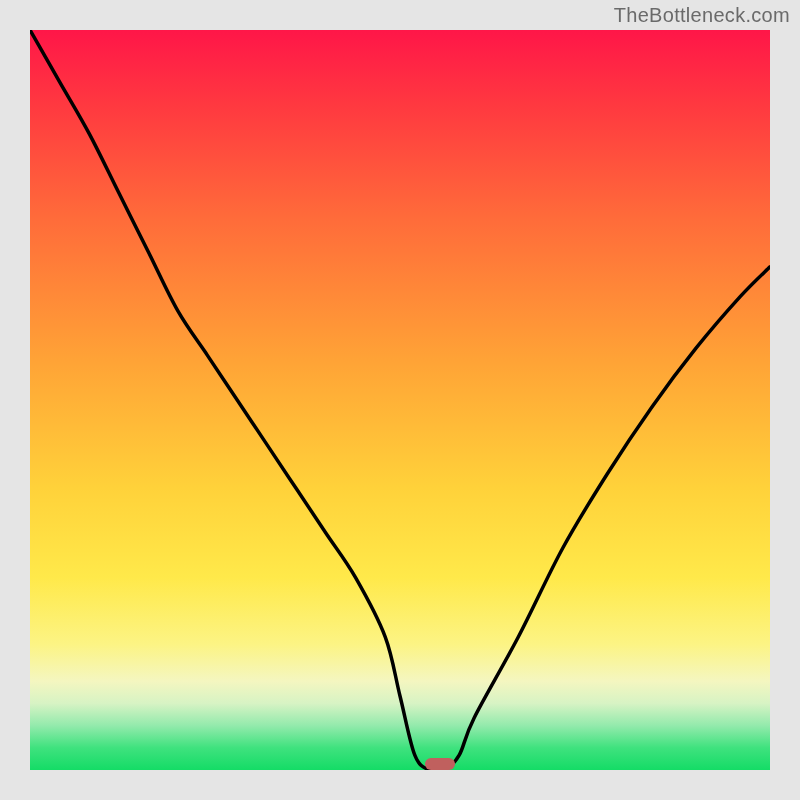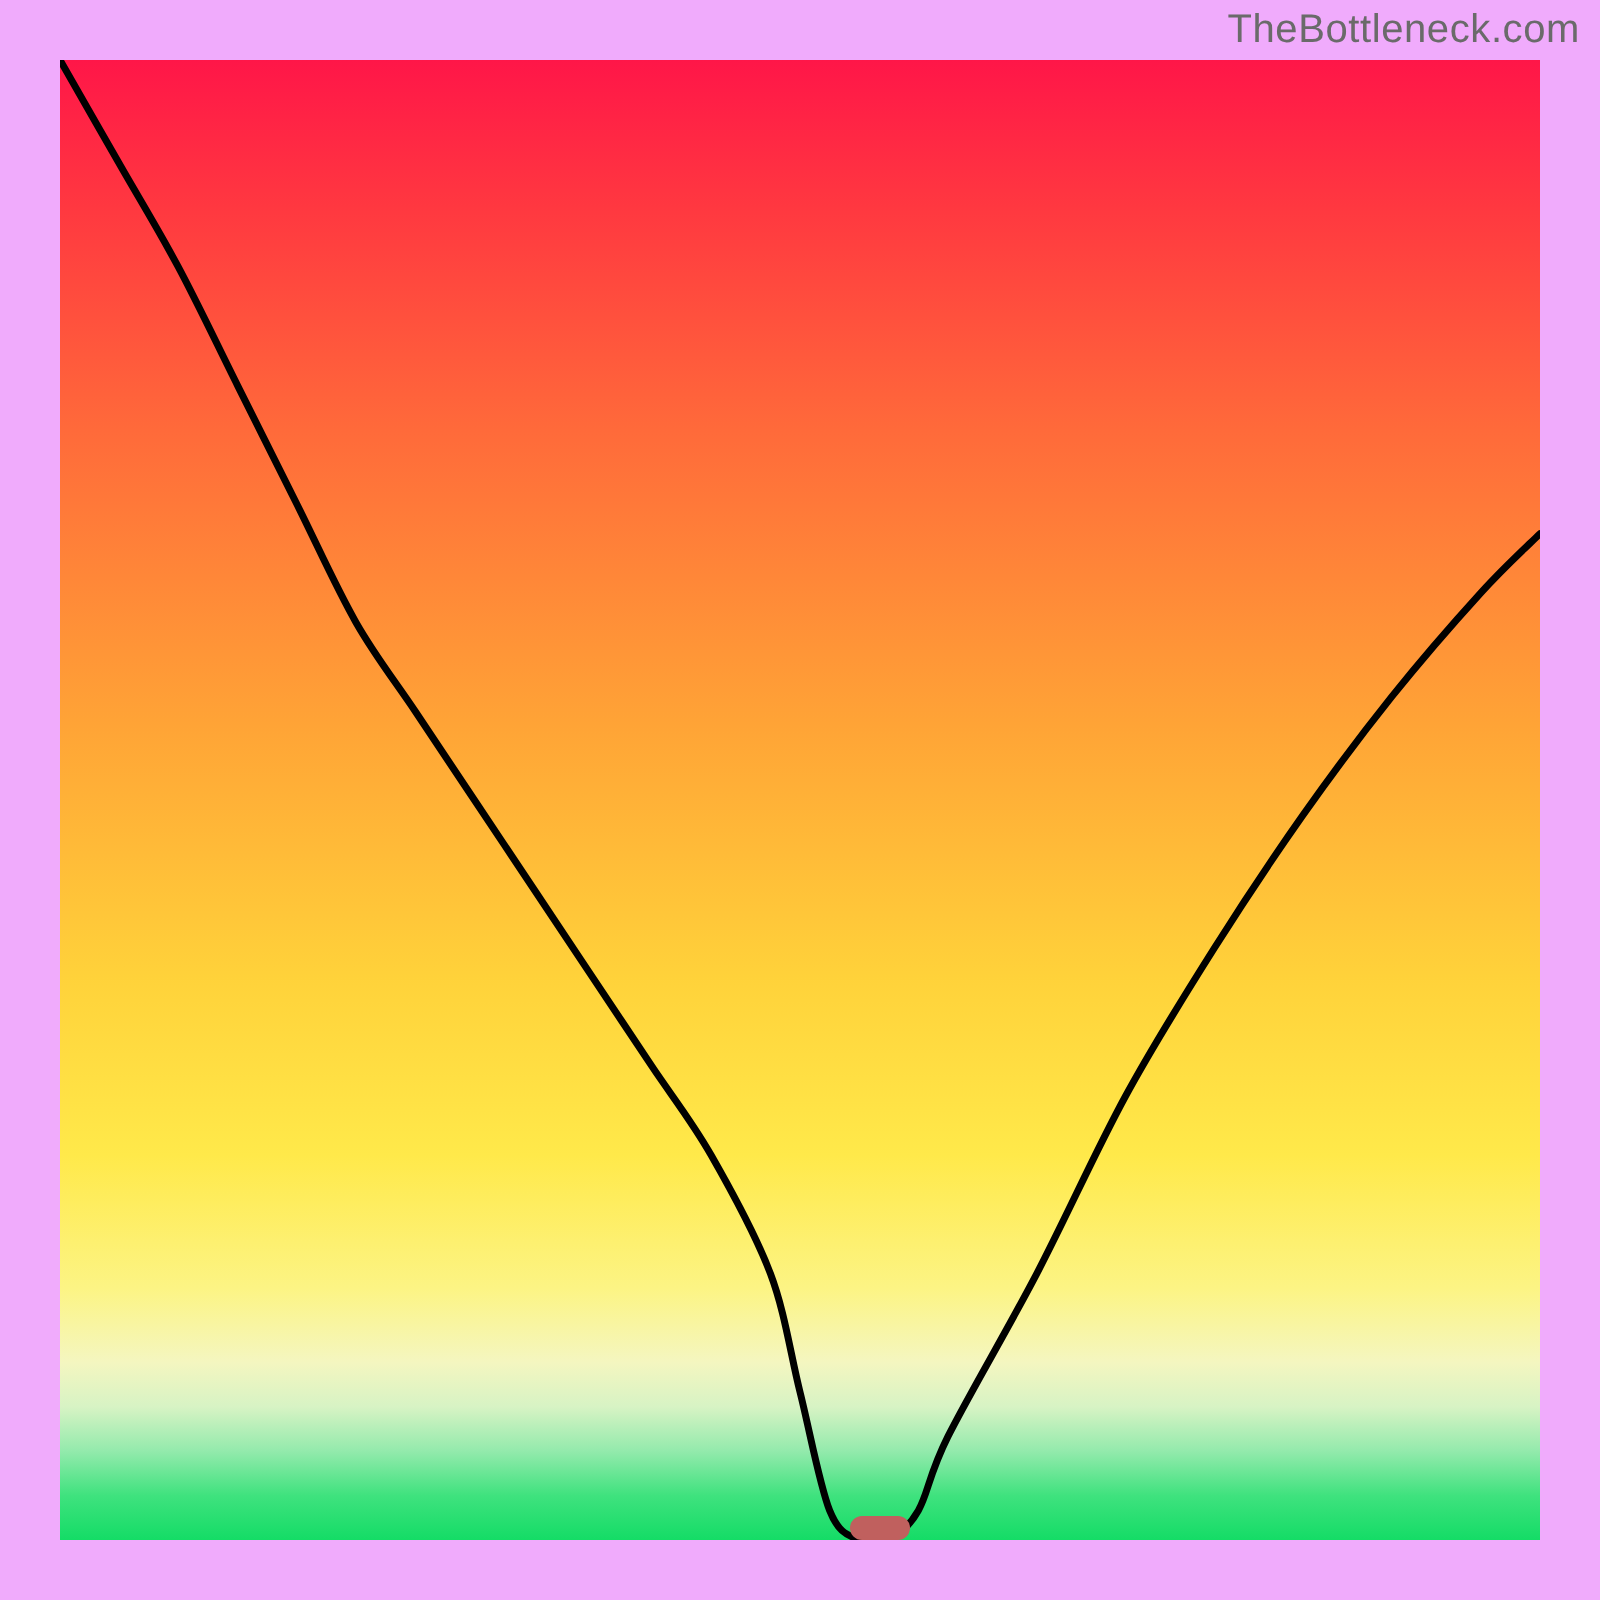--- a/index.html
+++ b/index.html
@@ -8,21 +8,21 @@
     width: 800px;
     height: 800px;
     background: #000;
     overflow: hidden;
     font-family: Arial, Helvetica, sans-serif;
   }
   .stage {
     position: relative;
     width: 800px;
     height: 800px;
-    background: #f0abfc;
+    background: #e5e5e5;
   }
   .watermark {
     position: absolute;
     top: 4px;
     right: 10px;
     color: #6a6a6a;
     font-size: 20px;
     font-weight: 500;
     letter-spacing: 0.3px;
     z-index: 10;

